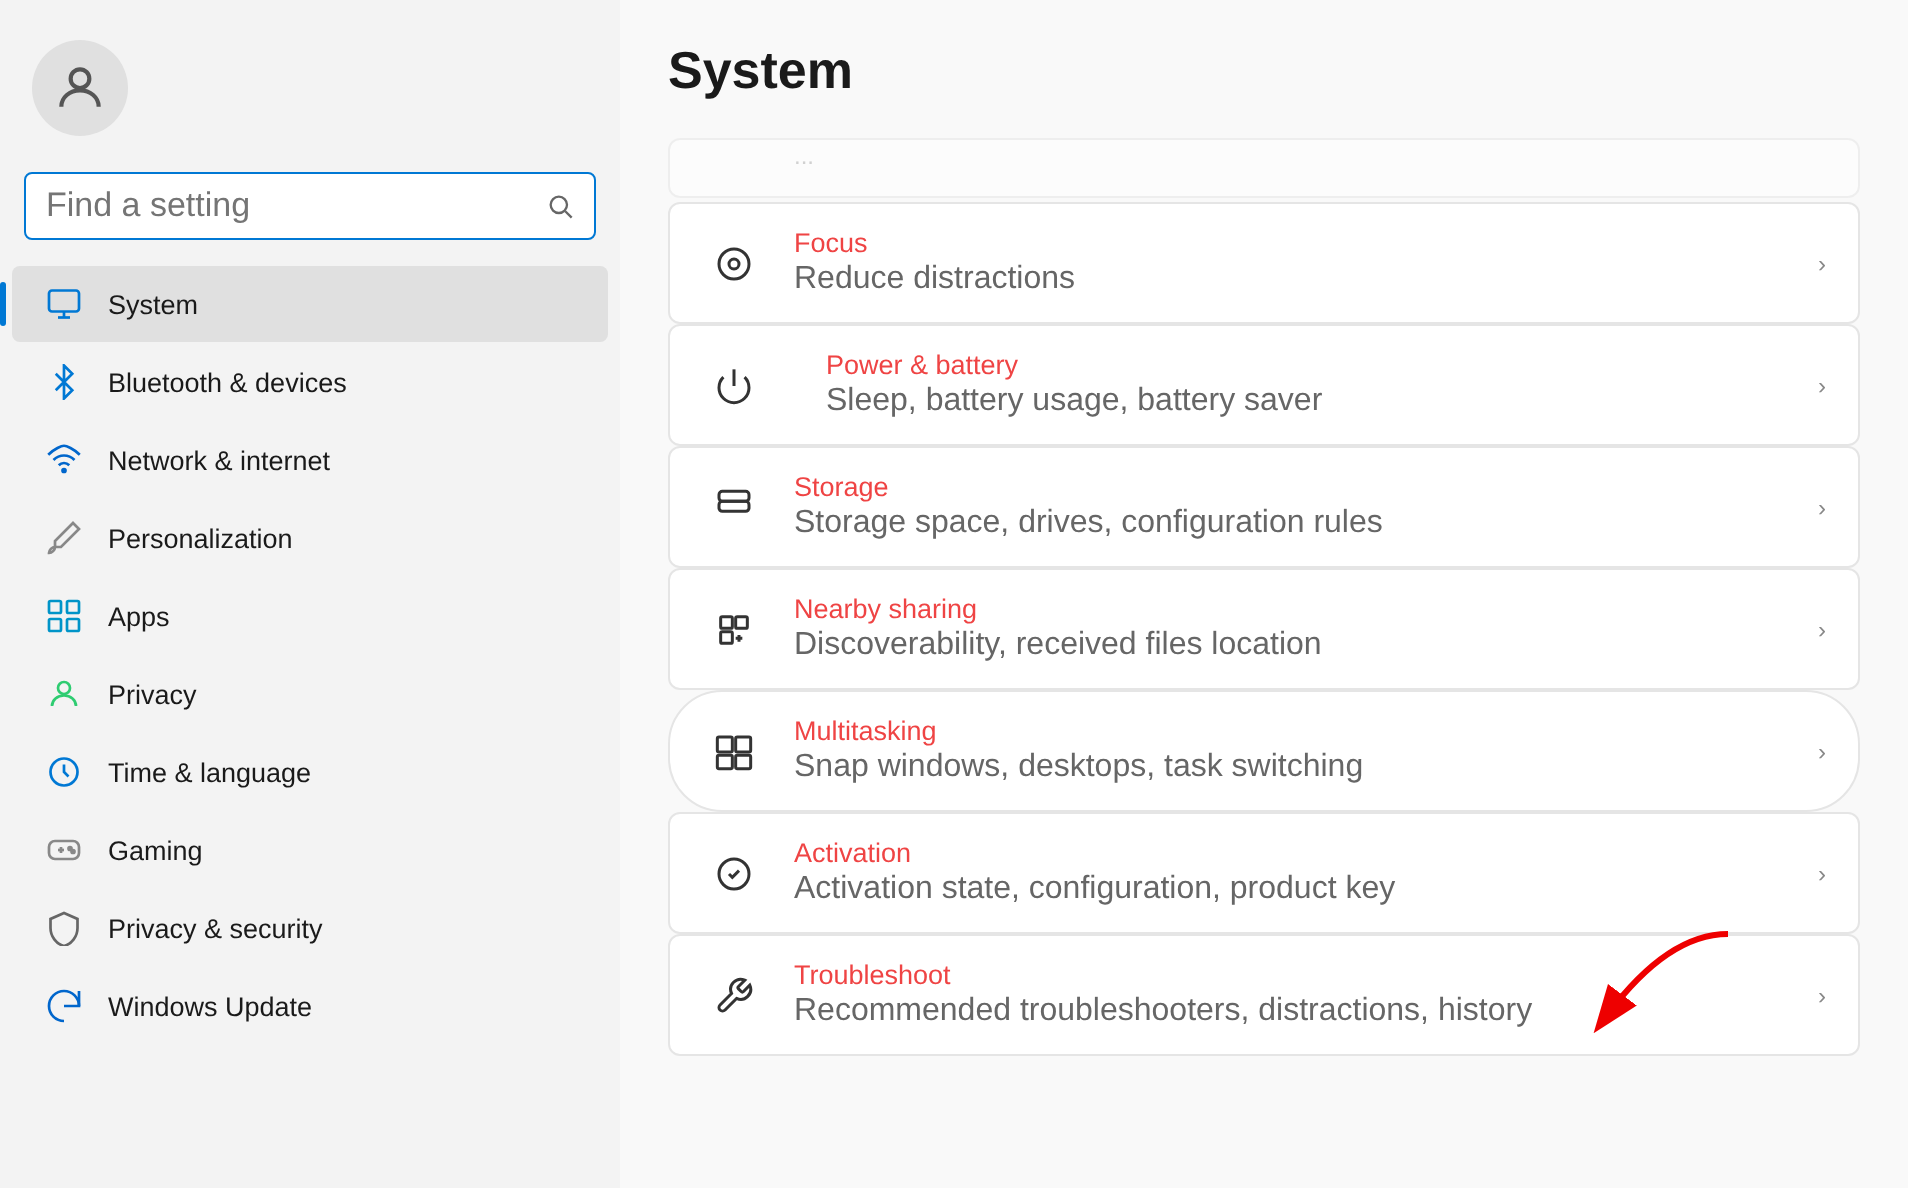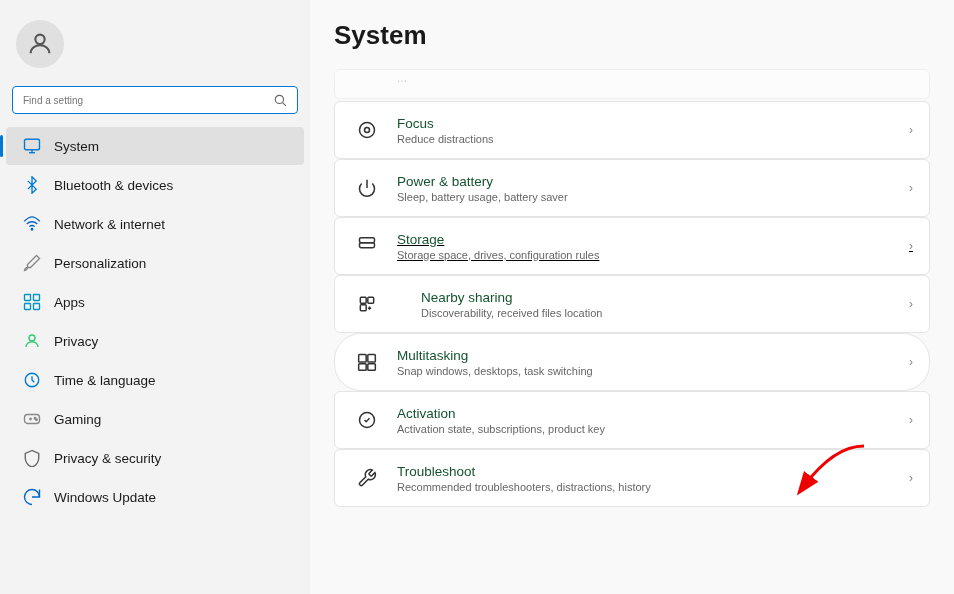--- a/index.html
+++ b/index.html
@@ -47,21 +47,21 @@
       background: #fff;
       border: 1.5px solid #0078d4;
       border-radius: 4px;
       padding: 6px 10px;
       gap: 8px;
     }
 
     .search-box input {
       border: none;
       outline: none;
-      font-size: 10px;
+      font-size: 17px;
       flex: 1;
       background: transparent;
       color: #be185d;
     }
 
     .search-icon-svg {
       color: #666;
       flex-shrink: 0;
     }
 
@@ -145,25 +145,25 @@
       flex-shrink: 0;
     }
 
     .settings-item-text {
       flex: 1;
     }
 
     .settings-item-title {
       font-size: 13.5px;
       font-weight: 500;
-      color: #14532d;
+      color: #ef4444;
     }
 
     .settings-item-desc {
-      font-size: 11px;
+      font-size: 16px;
       color: #666;
       margin-top: 2px;
     }
 
     .chevron {
       color: #888;
       font-size: 12px;
       margin-left: 8px;
     }
 
@@ -315,49 +315,49 @@
               <circle cx="12" cy="12" r="9"></circle>
             </svg>
           </div>
       <div class="settings-item-text">
         <div class="settings-item-title">Focus</div>
         <div class="settings-item-desc">Reduce distractions</div>
       </div>
       <span class="chevron">›</span>
 
     </div>
-        <div class="settings-item" style="position: relative;">
+        <div class="settings-item" style="position: relative; gap: 16px;">
       <div class="settings-item-icon">
             <svg width="20" height="20" viewBox="0 0 24 24" fill="none" stroke="#333" stroke-width="1.8">
               <path d="M18.36 6.64a9 9 0 1 1-12.73 0"></path>
               <line x1="12" y1="2" x2="12" y2="12"></line>
             </svg>
           </div>
       <div class="settings-item-text">
         <div class="settings-item-title">Power &amp; battery</div>
         <div class="settings-item-desc">Sleep, battery usage, battery saver</div>
       </div>
       <span class="chevron">›</span>
 
     </div>
-        <div class="settings-item" style="position: relative; text-decoration: underline;">
+        <div class="settings-item" style="position: relative;">
       <div class="settings-item-icon">
             <svg width="20" height="20" viewBox="0 0 24 24" fill="none" stroke="#333" stroke-width="1.8">
               <rect x="3" y="8" width="18" height="6" rx="2"></rect>
               <rect x="3" y="2" width="18" height="6" rx="2"></rect>
             </svg>
           </div>
       <div class="settings-item-text">
         <div class="settings-item-title">Storage</div>
         <div class="settings-item-desc">Storage space, drives, configuration rules</div>
       </div>
       <span class="chevron">›</span>
 
     </div>
-        <div class="settings-item" style="position: relative; gap: 24px;">
+        <div class="settings-item" style="position: relative;">
       <div class="settings-item-icon">
             <svg width="20" height="20" viewBox="0 0 24 24" fill="none" stroke="#333" stroke-width="1.8">
               <rect x="4" y="4" width="7" height="7" rx="1"></rect>
               <rect x="13" y="4" width="7" height="7" rx="1"></rect>
               <rect x="4" y="13" width="7" height="7" rx="1"></rect>
               <path d="M13 17h4m-2-2v4"></path>
             </svg>
           </div>
       <div class="settings-item-text">
         <div class="settings-item-title">Nearby sharing</div>
@@ -384,21 +384,21 @@
     </div>
         <div class="settings-item" style="position: relative;">
       <div class="settings-item-icon">
             <svg width="20" height="20" viewBox="0 0 24 24" fill="none" stroke="#333" stroke-width="1.8">
               <circle cx="12" cy="12" r="9"></circle>
               <polyline points="9 12 11 14 15 10"></polyline>
             </svg>
           </div>
       <div class="settings-item-text">
         <div class="settings-item-title">Activation</div>
-        <div class="settings-item-desc">Activation state, subscriptions, product key</div>
+        <div class="settings-item-desc">Activation state, configuration, product key</div>
       </div>
       <span class="chevron">›</span>
 
     </div>
         <div class="settings-item highlighted" style="position: relative;">
       <div class="settings-item-icon">
             <svg width="20" height="20" viewBox="0 0 24 24" fill="none" stroke="#333" stroke-width="1.8">
               <path d="M14.7 6.3a1 1 0 0 0 0 1.4l1.6 1.6a1 1 0 0 0 1.4 0l3.77-3.77a6 6 0 0 1-7.94 7.94l-6.91 6.91a2.12 2.12 0 0 1-3-3l6.91-6.91a6 6 0 0 1 7.94-7.94l-3.76 3.76z"></path>
             </svg>
           </div>

